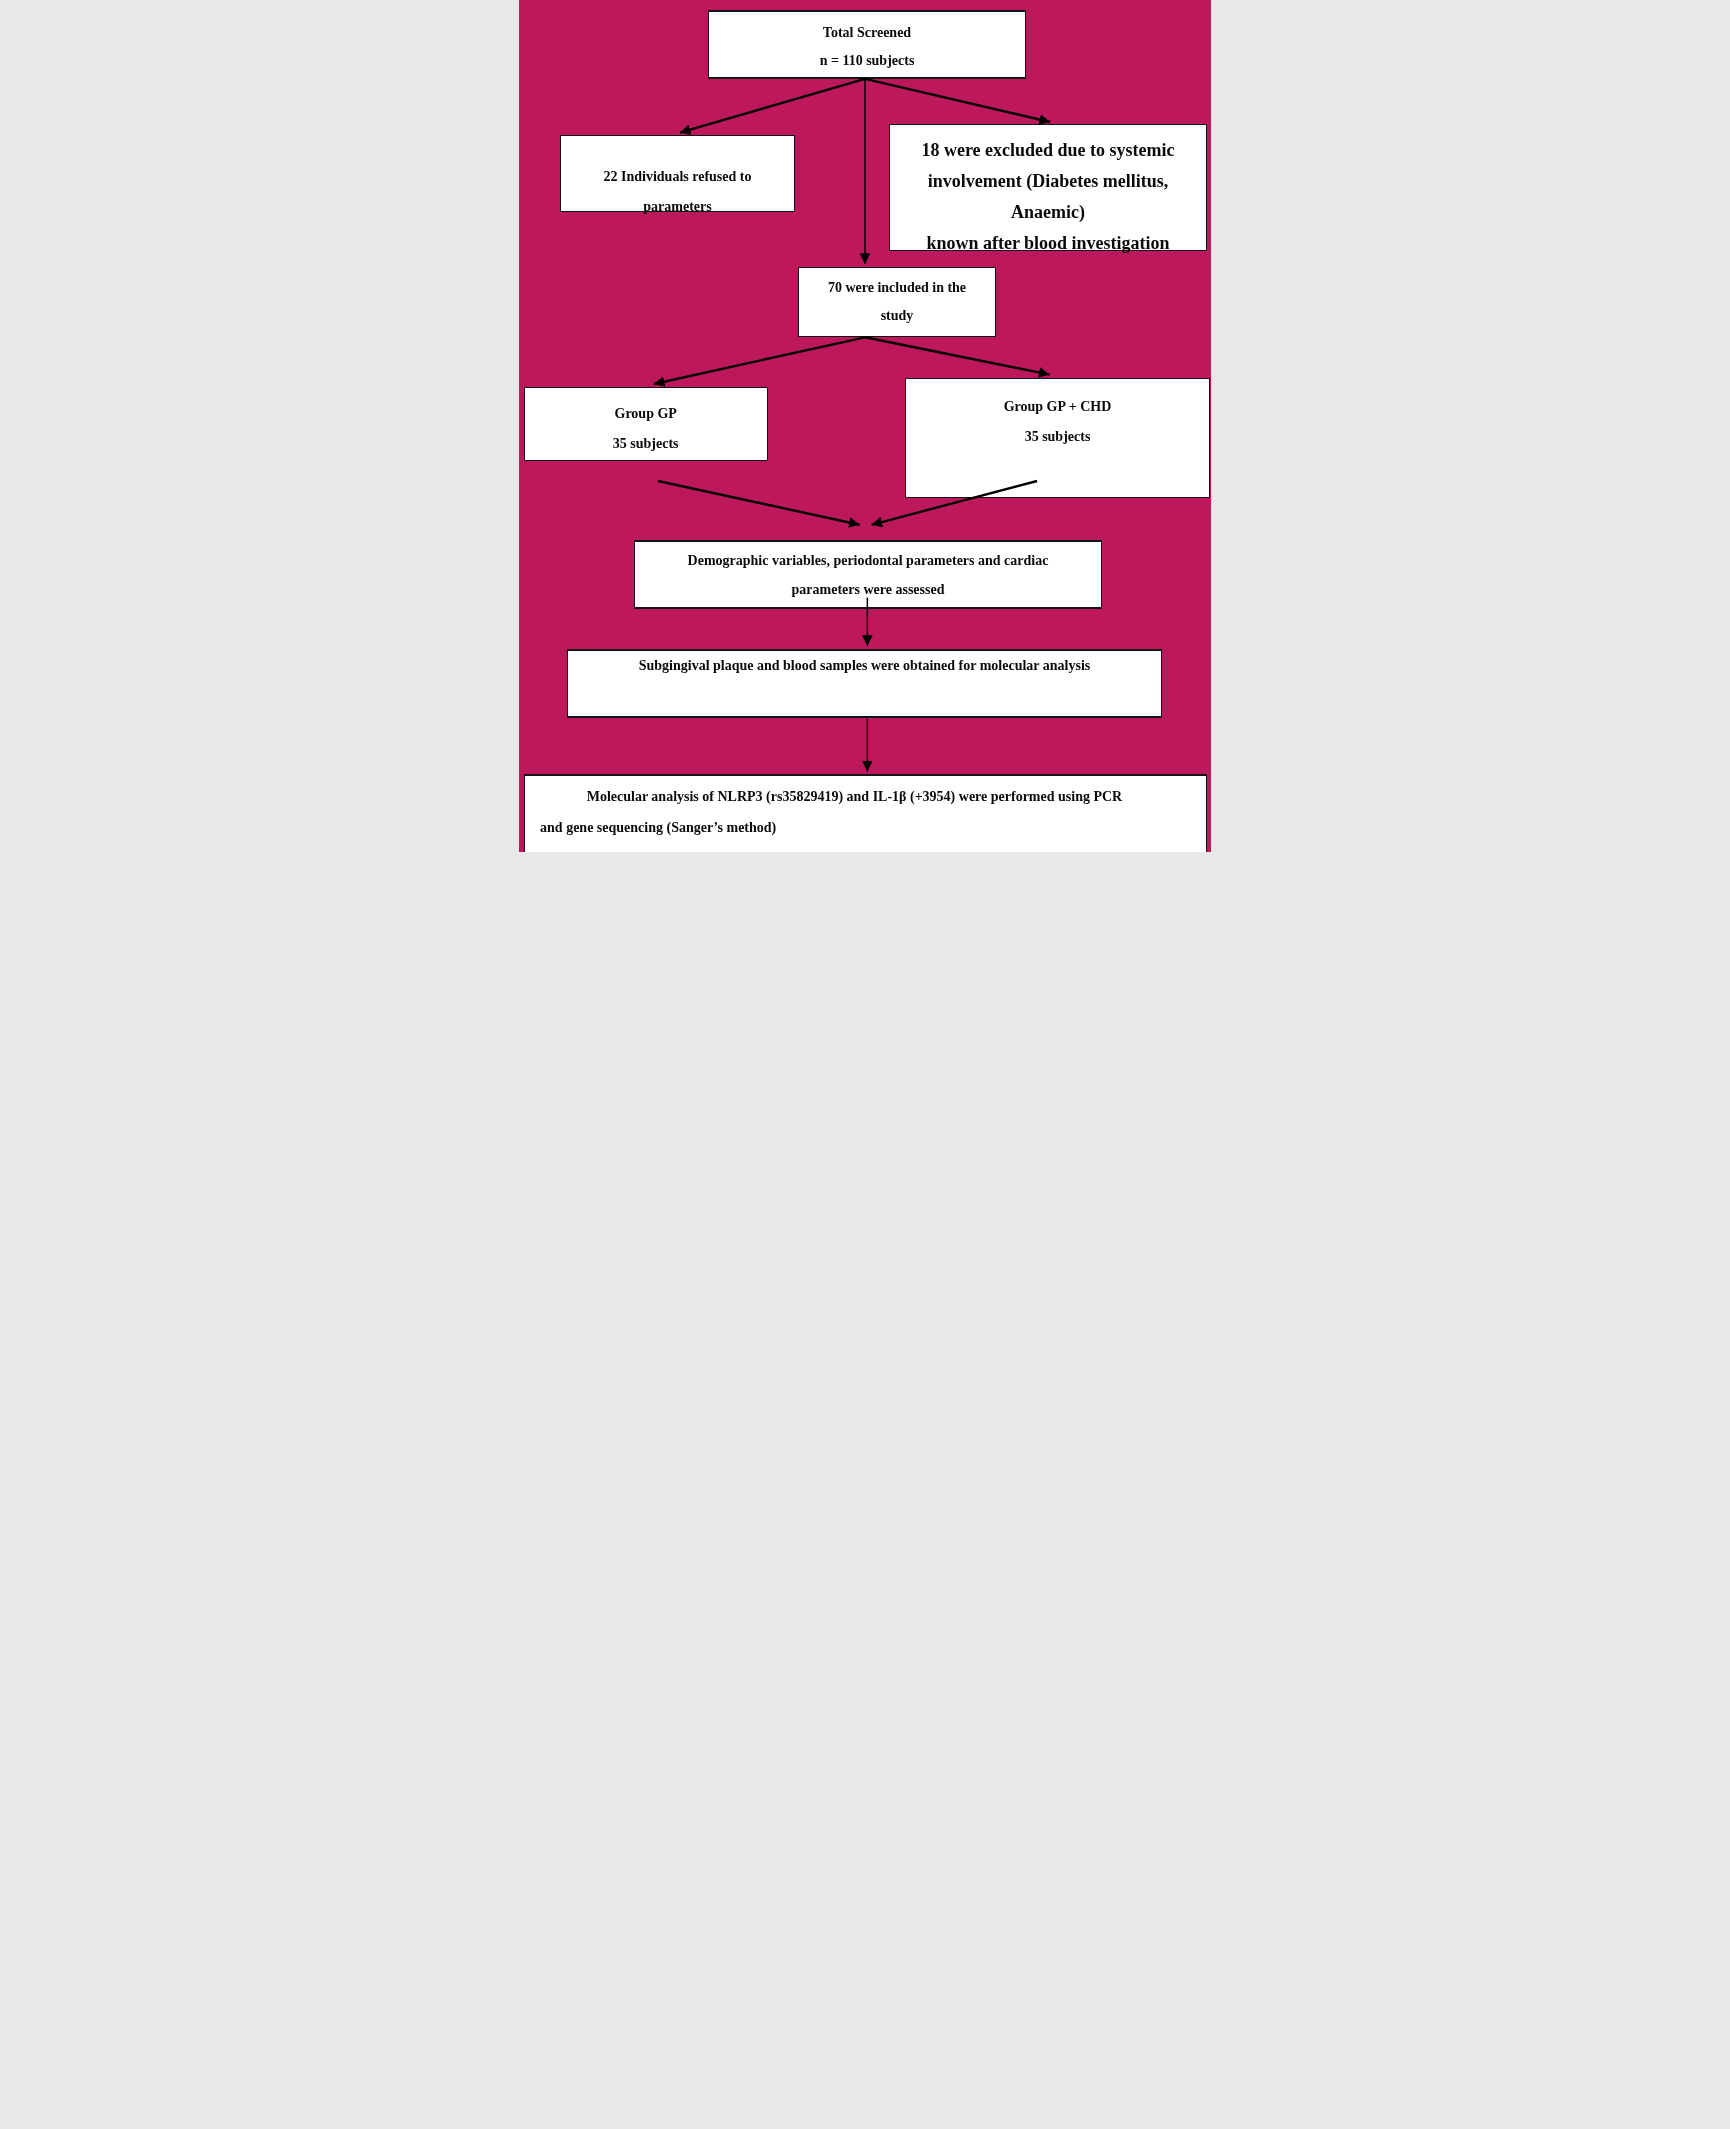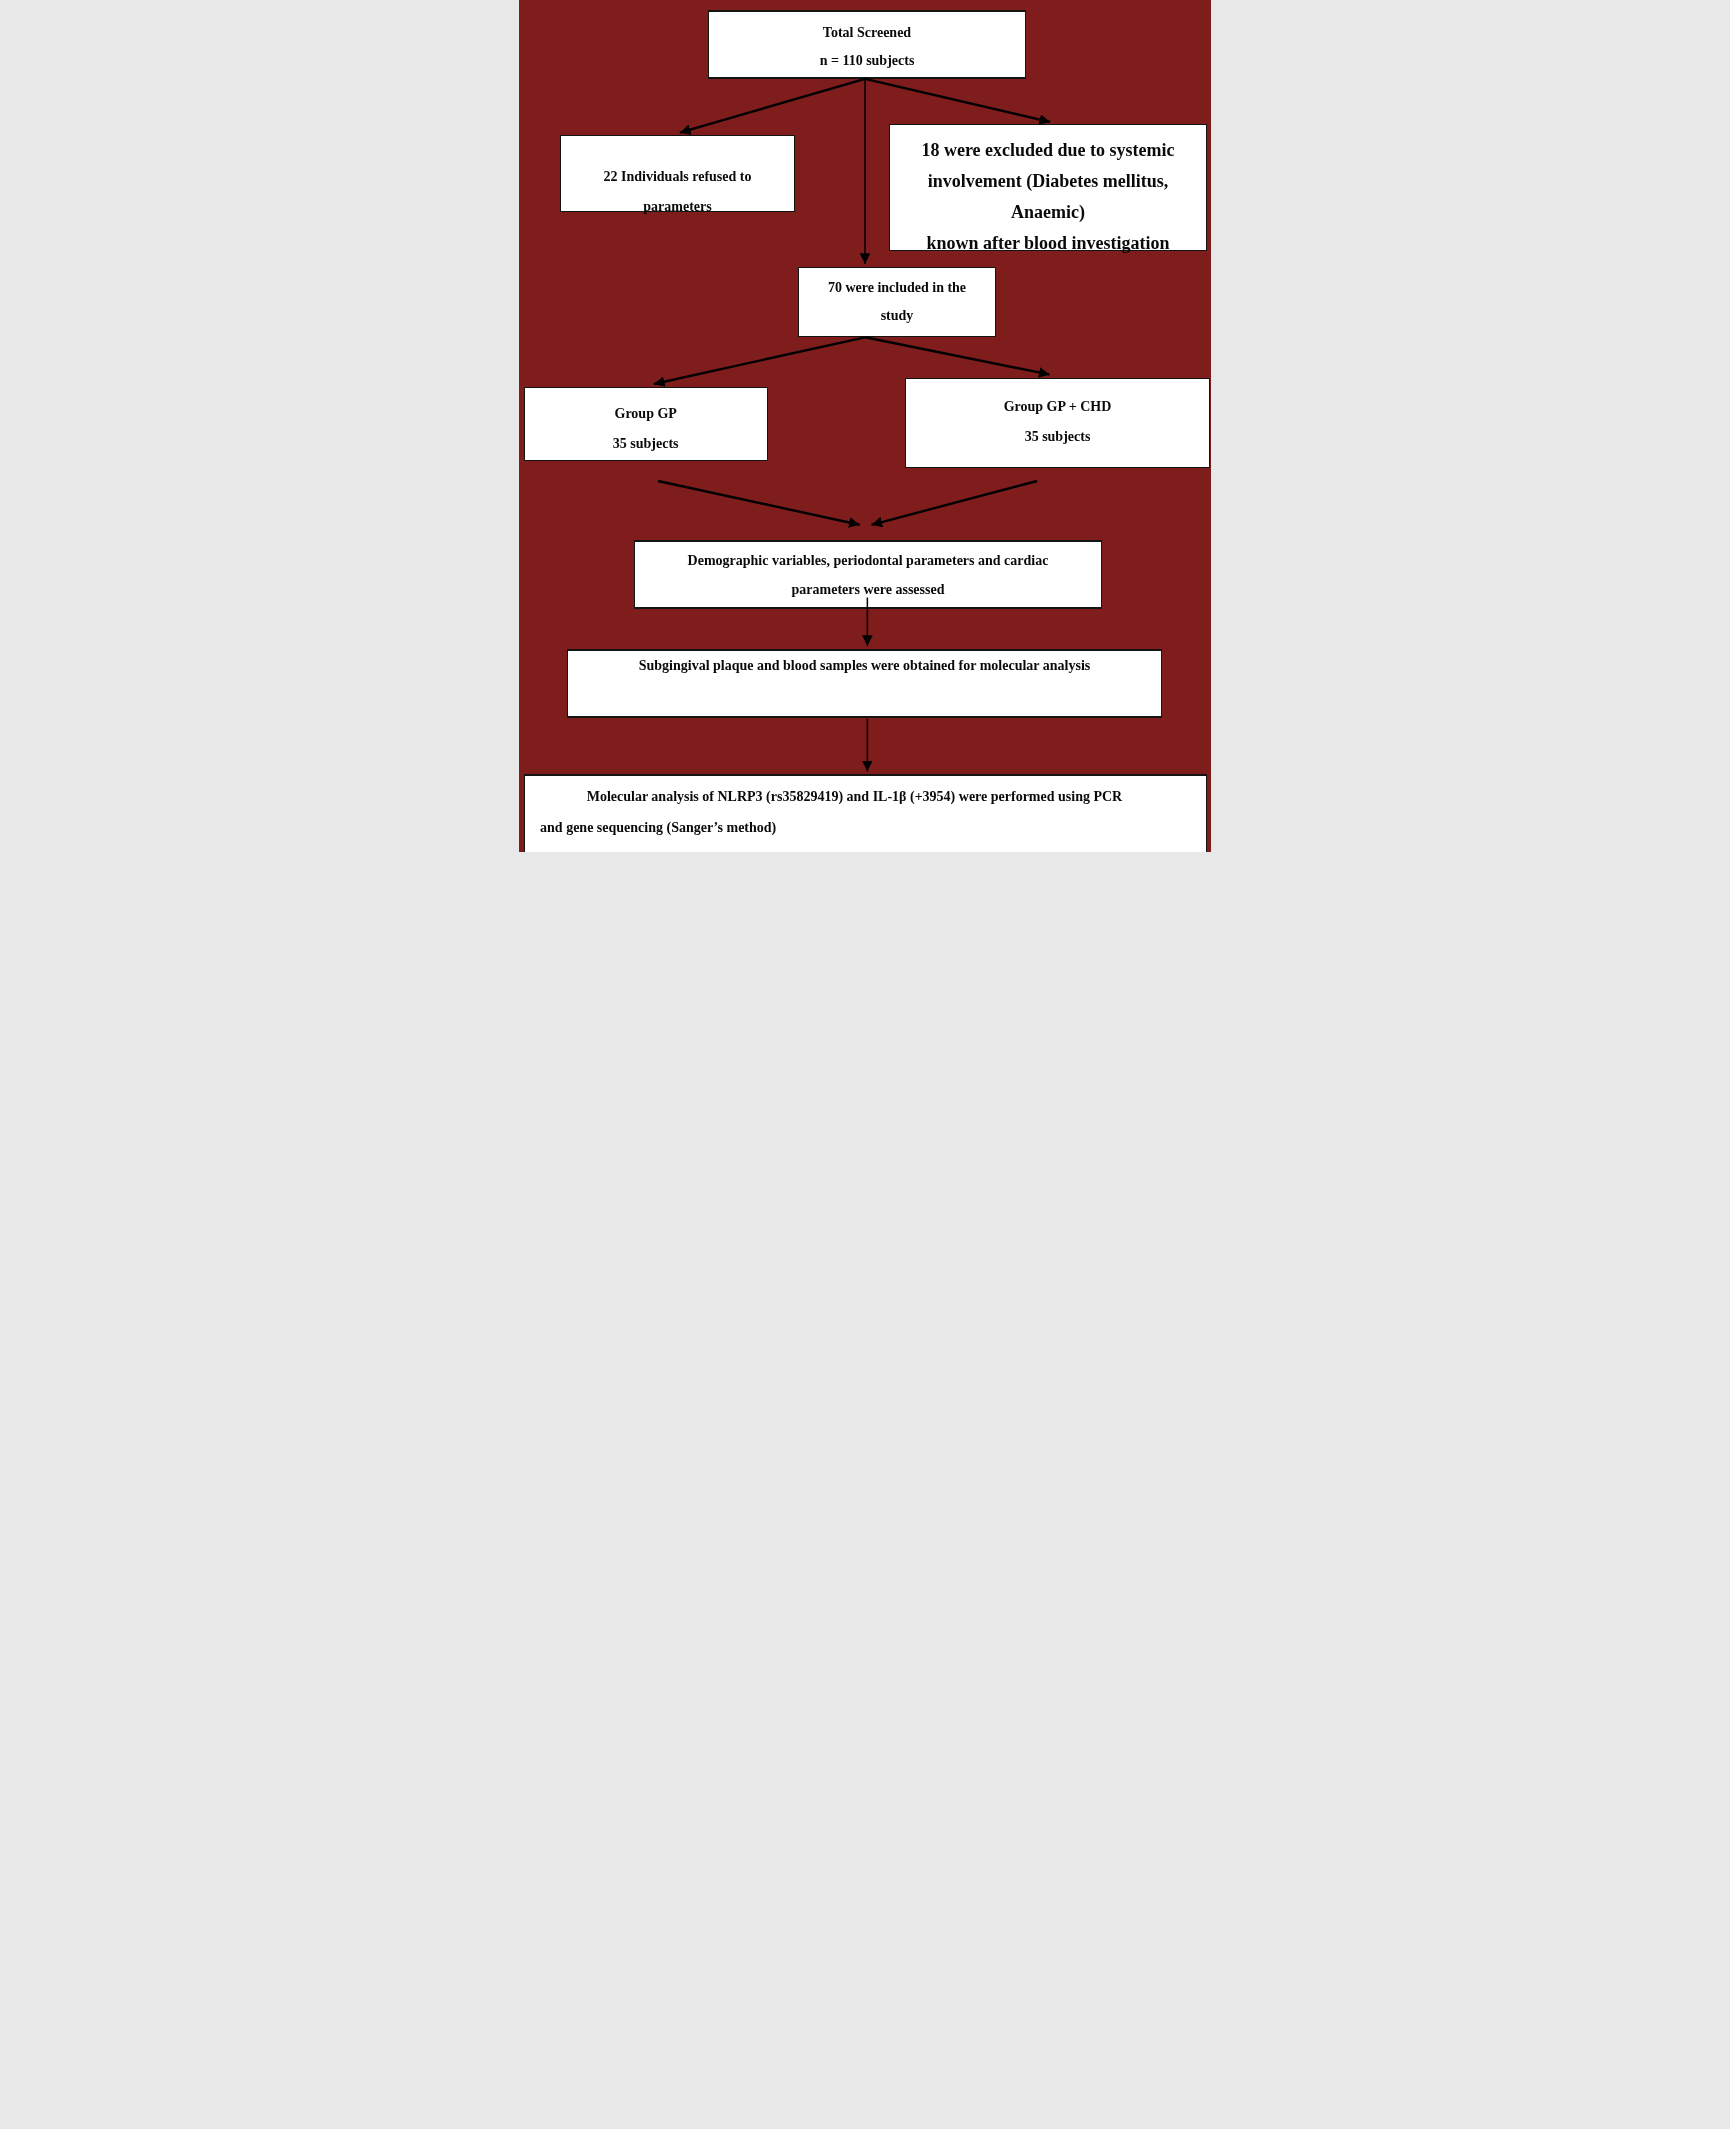--- a/index.html
+++ b/index.html
@@ -5,21 +5,21 @@
   html, body {
     margin: 0;
     padding: 0;
     background: #e8e8e8;
   }
   #page {
     position: relative;
     width: 692px;
     height: 852px;
     margin: 0 auto;
-    background: #7f1d1d;
+    background: #be185d;
     font-family: "Liberation Serif", "DejaVu Serif", serif;
     font-weight: bold;
     color: #0a0a0a;
     overflow: hidden;
   }
   .node {
     position: absolute;
     box-sizing: border-box;
     background: #ffffff;
     border: 1.2px solid #141414;
@@ -31,21 +31,21 @@
   .thick-rule {
     border-top-width: 2.4px;
     border-bottom-width: 2.4px;
   }
 
   #n-total        { left: 189px; top: 9.5px;   width: 318px;  height: 69px; padding-top: 7px; line-height: 28px; }
   #n-refused      { left: 41px;  top: 135px;  width: 235px;  height: 77px; padding-top: 26px; line-height: 30px; }
   #n-excluded     { left: 370px; top: 124px;  width: 318px;  height: 127px; padding-top: 9.5px; line-height: 31px; font-size: 18px; }
   #n-included     { left: 247px; top: 267px;  width: 198px;  height: 70px; padding-top: 6px; line-height: 28px; margin-left: 32px; }
   #n-group-gp     { left: 4.7px;   top: 387px;  width: 244px;  height: 74px; padding-top: 10.6px; line-height: 30px; }
-  #n-group-gp-chd { left: 386px; top: 378px;  width: 305px;  height: 90px; padding-top: 13px; line-height: 30px; }
+  #n-group-gp-chd { left: 386px; top: 378px;  width: 305px;  height: 120px; padding-top: 13px; line-height: 30px; }
   #n-parameters   { left: 115px; top: 528px;  width: 468px;  height: 69px; padding-top: 3.5px;  line-height: 29px; margin-top: 12px; }
   #n-samples      { left: 48px;  top: 649px; width: 595px; height: 69px; padding-top: 7px; }
   #n-molecular    { left: 4.7px;   top: 774px; width: 683px; height: 95px; padding-top: 4.7px;  line-height: 31px;
                     text-align: left; }
   #n-molecular .line-0 { padding-left: 62px; padding-right: 6px; }
   #n-molecular .line-1 { padding-left: 15.4px; }
 
   #arrow-layer {
     position: absolute;
     left: 0; top: 0;

